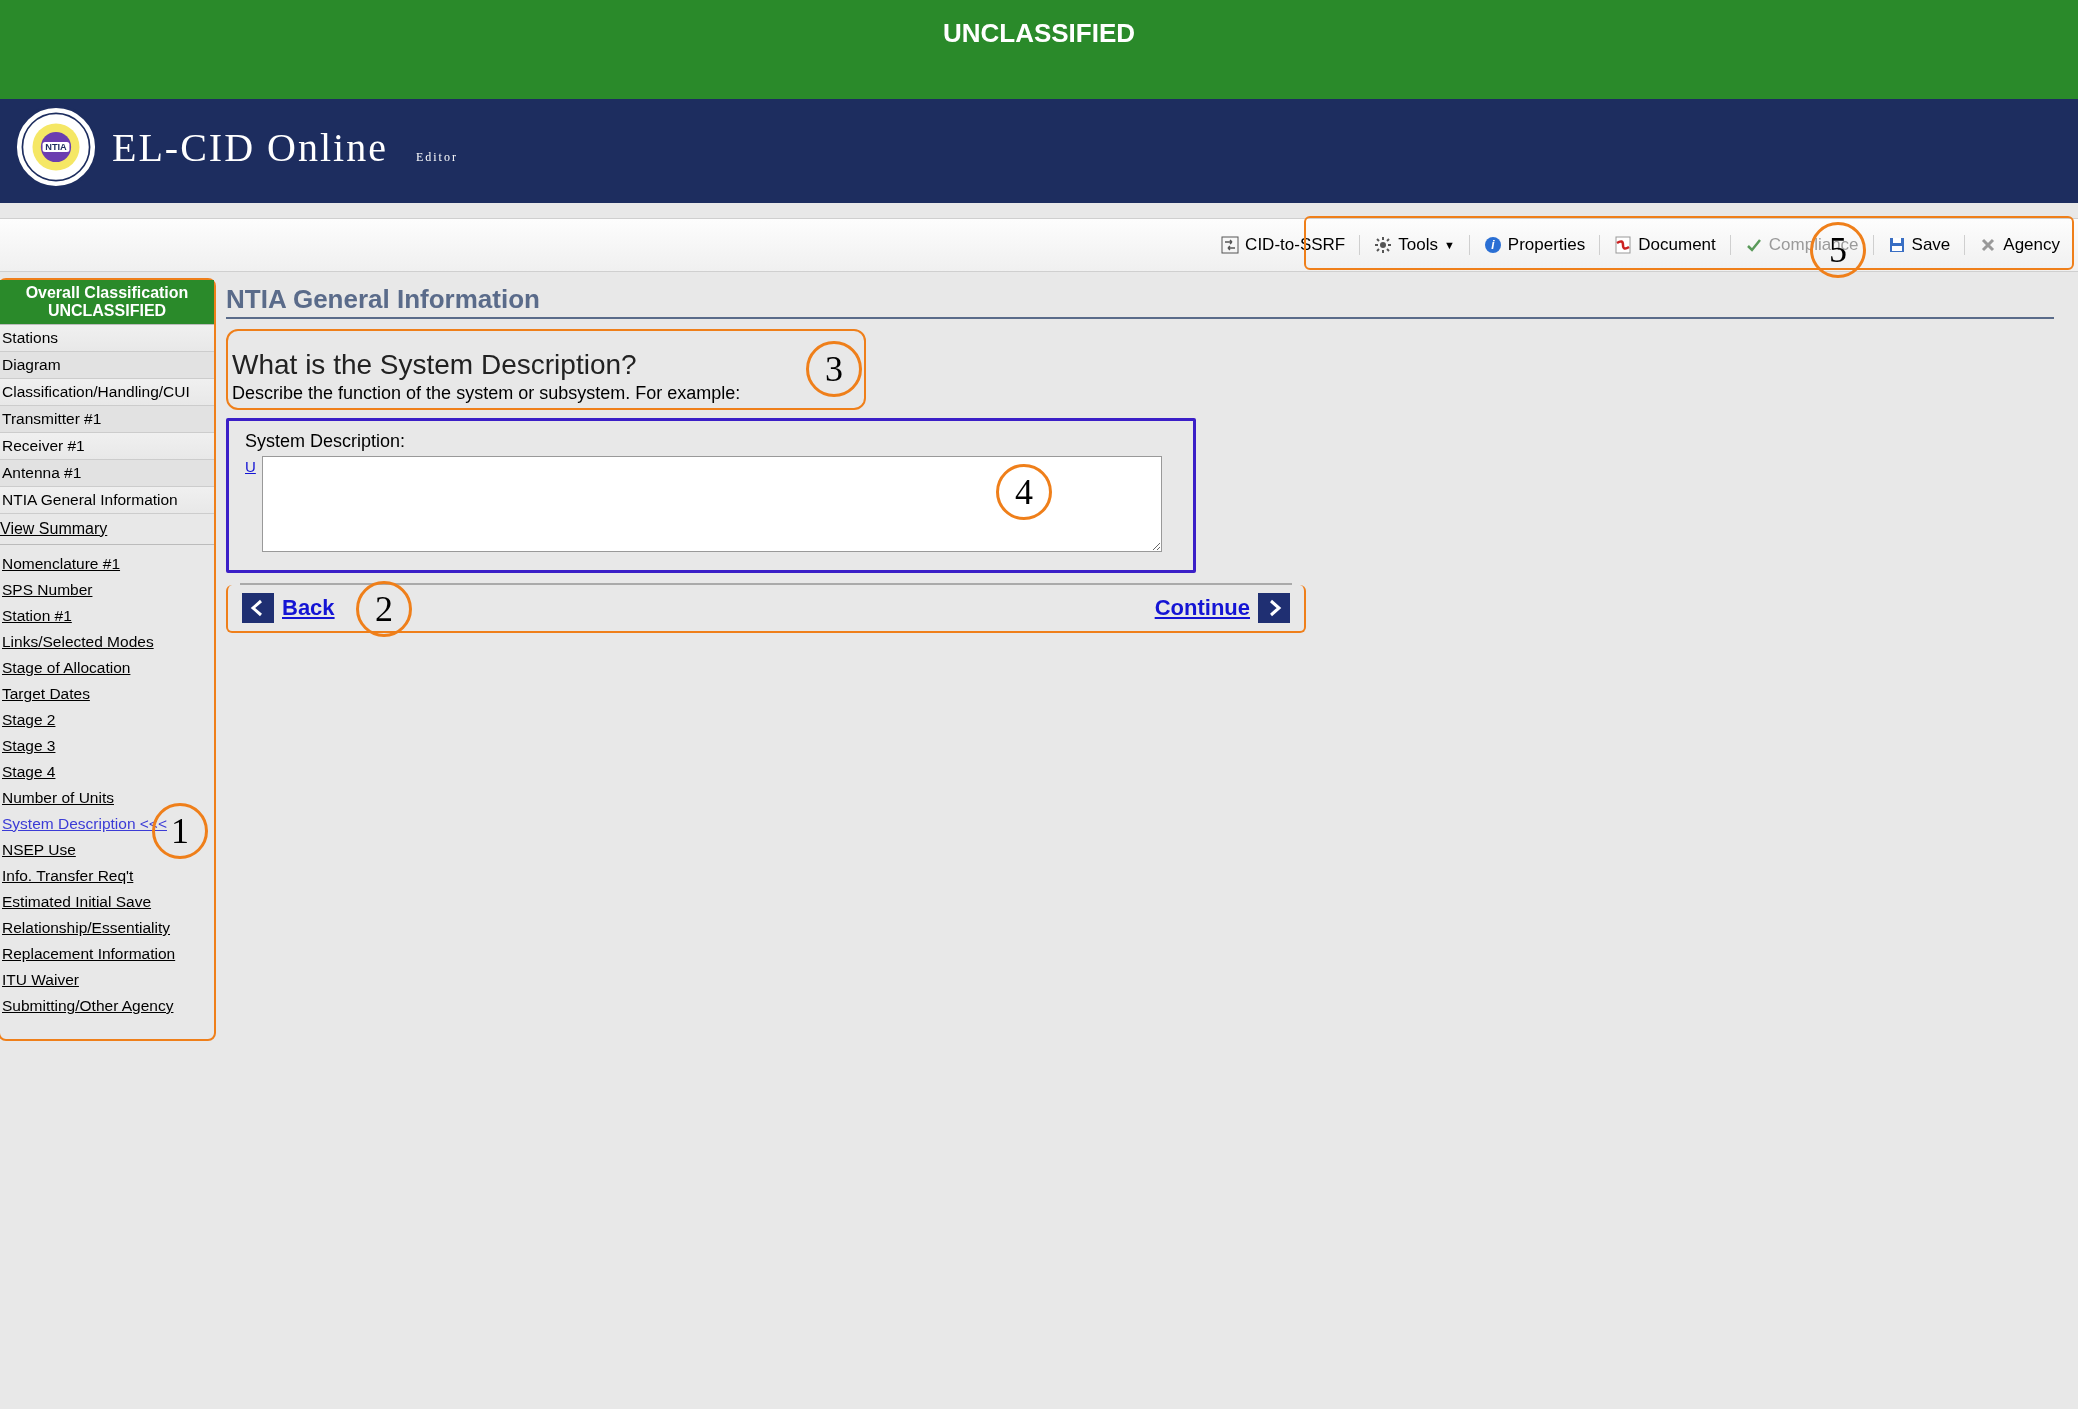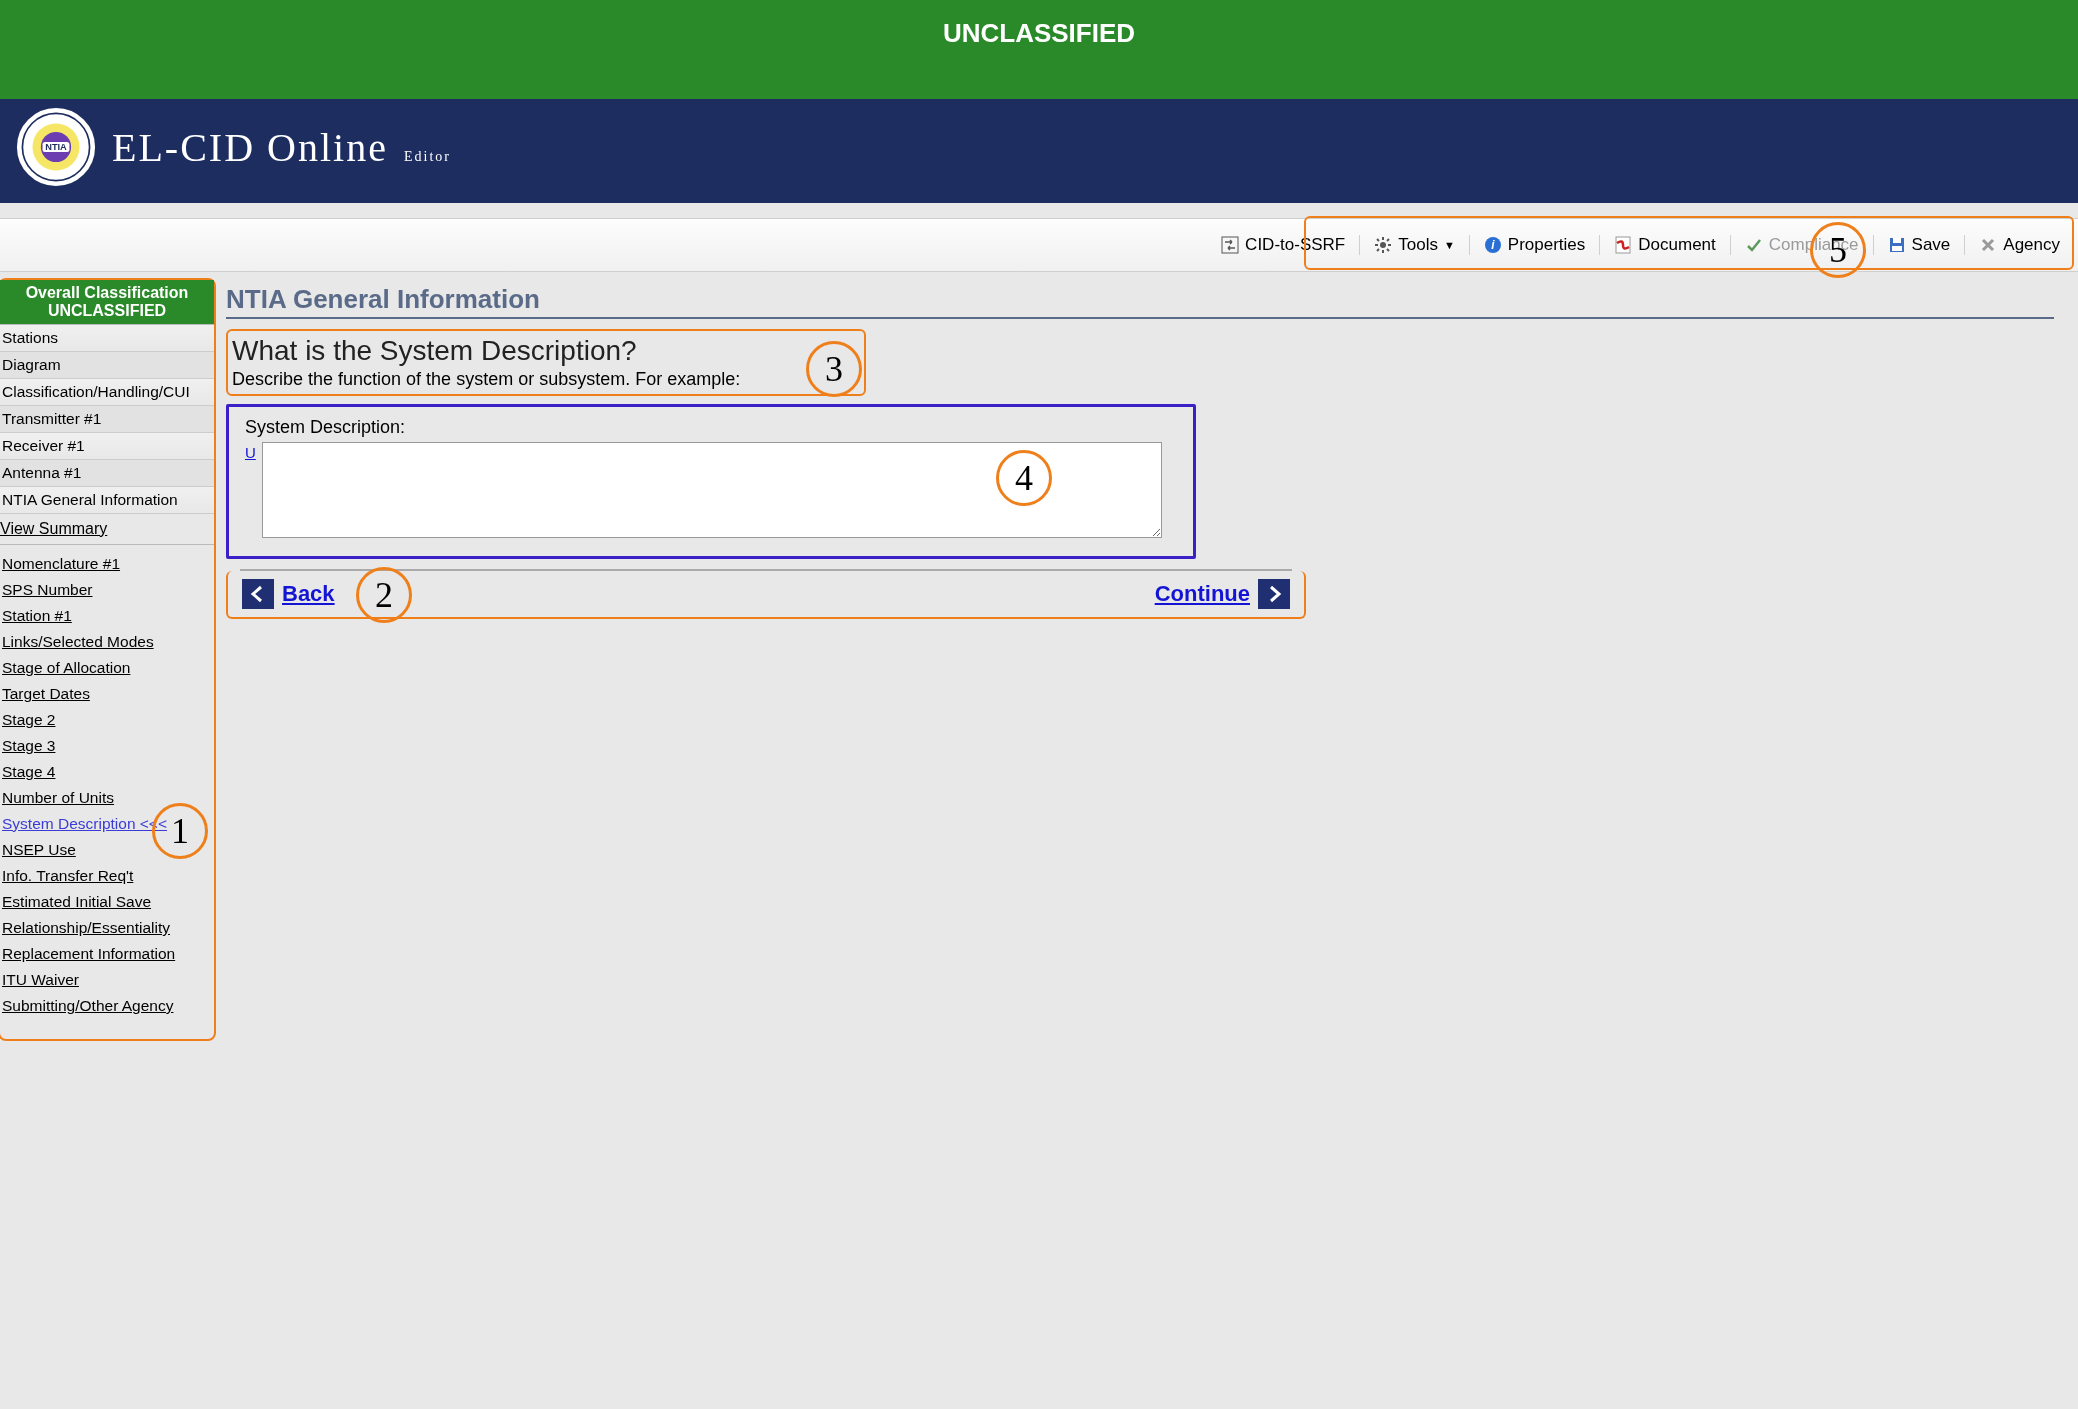--- a/index.html
+++ b/index.html
@@ -22,21 +22,21 @@
     padding: 6px 14px 14px 14px;
   }
   .logo-wrap {
     width: 84px; height: 84px;
     position: relative;
     margin-right: 14px;
   }
   .logo-wrap svg { width: 100%; height: 100%; }
   .app-title { font-family: Verdana, Georgia, serif; letter-spacing: 2px; }
   .app-title .big { font-size: 40px; font-weight: 300; }
-  .app-title .sub { font-size: 14px; font-weight: 300; margin-left: 10px; text-align: right; }
+  .app-title .sub { font-size: 12px; font-weight: 300; margin-left: 22px; text-align: right; }
 
   .toolbar-row {
     background: linear-gradient(#fdfdfd, #f0f0f0);
     border-top: 1px solid #cfcfcf;
     border-bottom: 1px solid #cfcfcf;
     display: flex;
     justify-content: flex-end;
     align-items: center;
     padding: 12px 8px;
     gap: 0;
@@ -340,21 +340,21 @@
     <div class="annot-circle" style="bottom:180px; right:6px;">
         <span>1</span>
       </div>
   </div>
 
   <div class="content">
     <h2 class="section-title">NTIA General Information</h2>
 
     <div style="position:relative;">
       <div class="q-box" style="max-width:640px; border:none; padding:0;">
-        <div style="border:2px solid #ef7f1a; border-radius:6px; padding:2px 8px 4px 4px;">
+        <div style="border:2px solid #ef7f1a; border-radius:12px; padding:16px 8px 4px 4px;">
           <h3 class="q-title">What is the System Description?</h3>
           <div class="q-desc">
             <span>Describe the function of the system or subsystem. For example:</span>
           </div>
         </div>
       </div>
       <div class="annot-circle" style="top:12px; left:580px;">
           <span>3</span>
         </div>
     </div>

